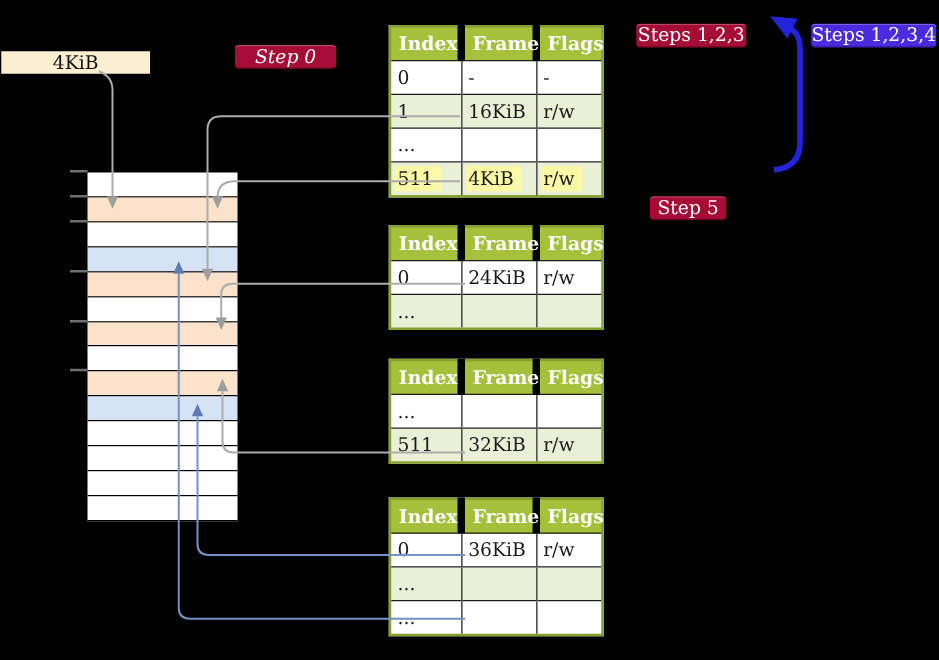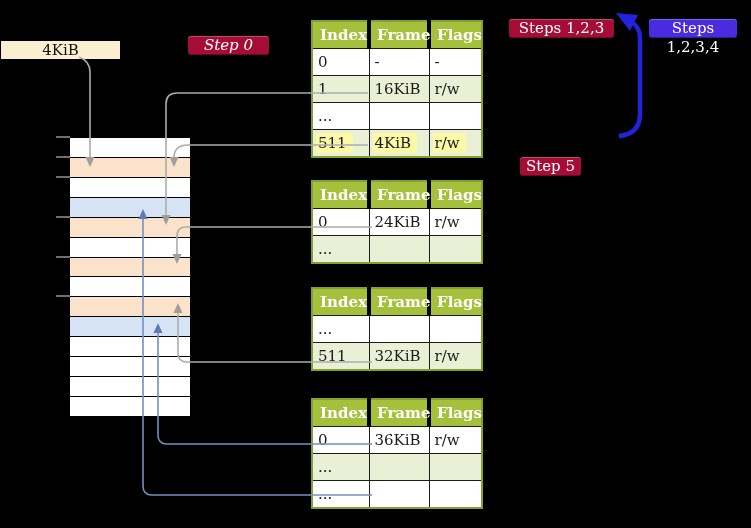--- a/index.html
+++ b/index.html
@@ -20,21 +20,21 @@
   
   table.pt{
     position:absolute;width:170px;table-layout:fixed;border-collapse:collapse;
     border:2px solid #84A02F;background:#fff;
   }
   table.pt th{
     background:#A5C13C;color:#fff;font-weight:bold;font-size:15px;
     text-align:right;height:26px;padding:0 0 0 6px;
     border-bottom:1px solid #1c1c1c;
   }
-  table.pt th + th{border-left:4px solid #000000;}
+  table.pt th + th{border-left:6px solid #000000;}
   table.pt td{
     font-size:15px;color:#1a1a1a;height:26px;padding:0 0 0 5px;
     background:#fff;white-space:nowrap;overflow:hidden;
   }
   table.pt td + td{border-left:1px solid #1c1c1c;}
   table.pt tbody tr + tr td{border-top:1px solid #1c1c1c;}
   table.pt tbody tr:nth-child(even) td{background:#EAF0D6;}
   .ct{display:inline-block;line-height:20px;}
   .ct[data-hl="true"]{background:#FBF9A5;padding:0 6px 0 2px;margin-left:-2px;}
   
@@ -42,22 +42,22 @@
     position:absolute;left:1px;top:41px;width:119px;height:18px;
     background:#FAEFD0;color:#111;font-size:15px;line-height:18px;text-align:center;
   }
   .step-label{
     position:absolute;height:19px;line-height:19px;text-align:center;
     color:#fff;font-size:15px;border-radius:3px;background:#A60D36;
     box-shadow:inset 0 1px 0 rgba(255,255,255,.25), inset 0 -1px 0 rgba(0,0,0,.35);
   }
   .step-label.blue{background:#4B2BE0;}
   #step0 {left:188px;top:36px;width:81px;font-style:italic;}
-  #steps123 {left:509px;top:19px;width:105px;}
-  #steps1234{left:649px;top:19px;width:88px;}
+  #steps123 {left:509px;top:19px;width:88px;}
+  #steps1234{left:649px;top:19px;width:100px;}
   #step4 {left:520px;top:157px;width:61px;}
   
   svg.overlay{position:absolute;left:0;top:0;z-index:5;pointer-events:none;}
 </style>
 </head>
 <body>
 
 <div class="frame-label">4KiB</div>
 
 <div class="step-label" id="step0">Step 0</div>

